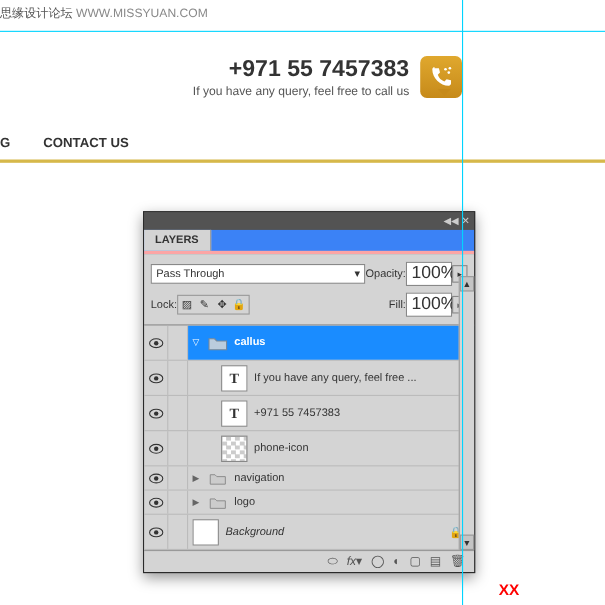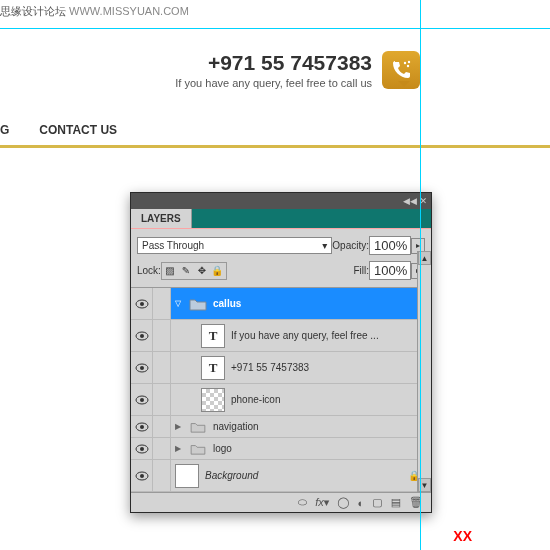--- a/index.html
+++ b/index.html
@@ -14,27 +14,27 @@
 .phone-sub{font-size:11px;font-weight:normal;color:#555;margin-top:2px}
 .phone-icon{width:38px;height:38px;background:linear-gradient(#e0a82e,#c68a1a);border-radius:6px;position:relative}
 .phone-icon::after{content:"";position:absolute;bottom:-4px;right:10px;border:6px solid transparent;border-top-color:#c68a1a}
 .phone-icon svg{position:absolute;top:7px;left:7px}
 .nav{padding:30px 0 8px 0;border-bottom:3px solid #d6b84a}
 .nav-inner{display:flex;gap:30px;padding-left:0}
 .nav-item{font-size:12px;font-weight:bold;color:#333}
 .layers-panel{position:absolute;top:192px;left:130px;width:302px;background:#535353;border:1px solid #2a2a2a;box-shadow:0 4px 12px rgba(0,0,0,0.4);font-size:11px;color:#333}
 .panel-tabbar{background:#535353;height:16px;display:flex;justify-content:flex-end;align-items:center;padding:0 4px}
 .panel-tabbar span{color:#ccc;font-size:9px;cursor:pointer}
-.panel-tabs{background:#0f766e;display:flex;border-bottom:1px solid #fca5a5}
+.panel-tabs{background:#3b82f6;display:flex;border-bottom:3px solid #fca5a5}
 .panel-tab{background:#d4d4d4;padding:4px 10px;font-size:10px;font-weight:bold;border-right:1px solid #999}
 .panel-body{background:#d4d4d4;padding:4px 6px}
 .ctrl-row{display:flex;align-items:center;gap:0;padding:3px 0;font-size:10px}
 .blend{flex:1;background:#fff;border:1px solid #888;padding:2px 4px;font-size:10px;display:flex;justify-content:space-between;align-items:center}
 .op-label{font-size:10px}
-.pct{background:#fff;border:1px solid #888;padding:1px 4px;width:42px;font-size:13px;text-align:left}
+.pct{background:#fff;border:1px solid #888;padding:1px 4px;width:42px;font-size:16px;text-align:left}
 .arrow-btn{width:14px;height:16px;background:#d4d4d4;border:1px solid #888;display:flex;align-items:center;justify-content:center;font-size:8px}
 .lock-icons{display:flex;gap:2px;border:1px solid #999;padding:1px}
 .lock-icons span{width:14px;height:14px;display:flex;align-items:center;justify-content:center;font-size:10px}
 .layers-list{background:#d4d4d4;border-top:1px solid #999;max-height:260px;overflow:hidden}
 .layer{display:flex;align-items:center;border-bottom:1px solid #bbb;height:32px}
 .layer.small{height:22px}
 .eye{width:22px;min-width:22px;height:100%;border-right:1px solid #bbb;display:flex;align-items:center;justify-content:center}
 .eye svg{width:14px;height:10px}
 .link-col{width:18px;min-width:18px;height:100%;border-right:1px solid #bbb}
 .layer-content{flex:1;display:flex;align-items:center;gap:6px;padding:0 4px;height:100%}

